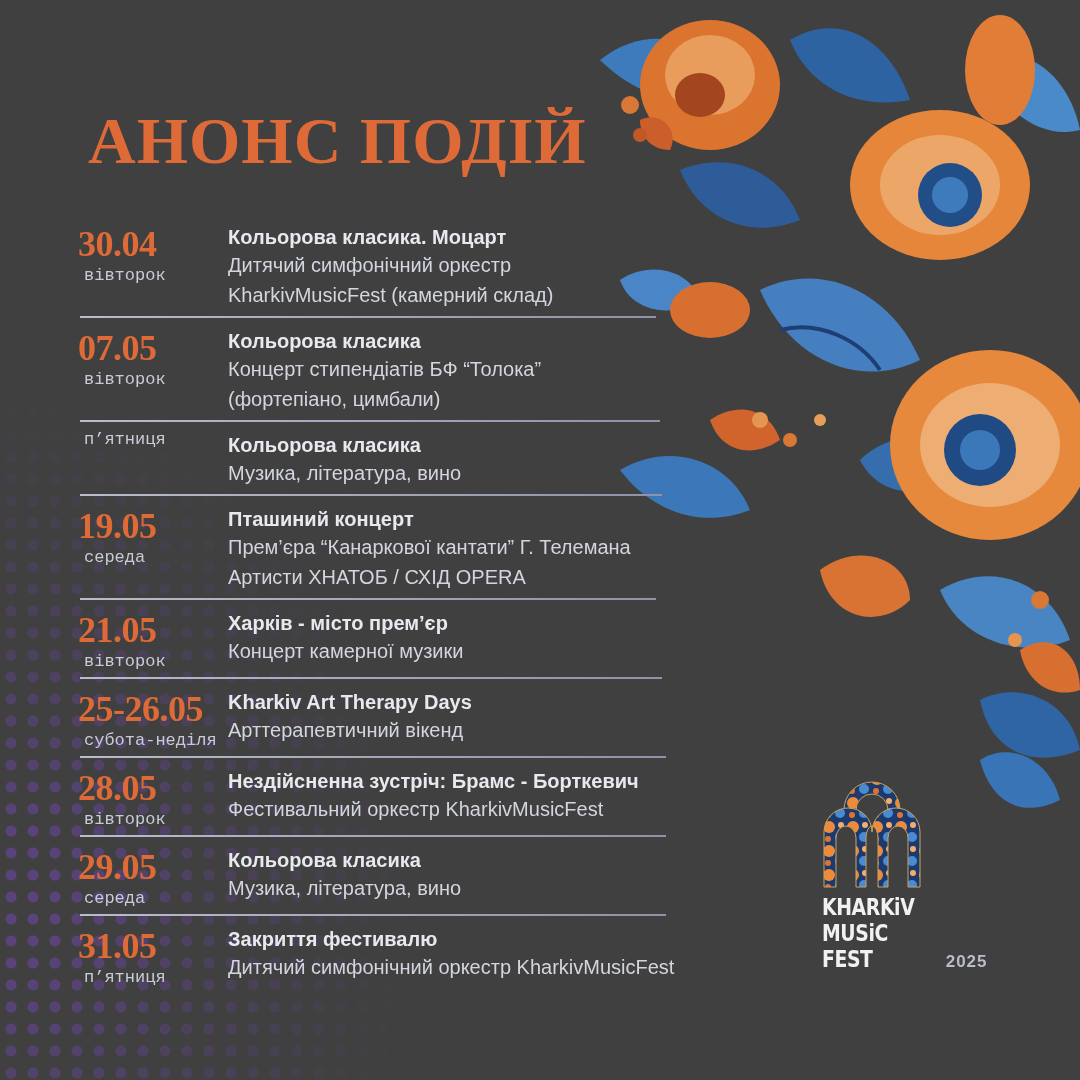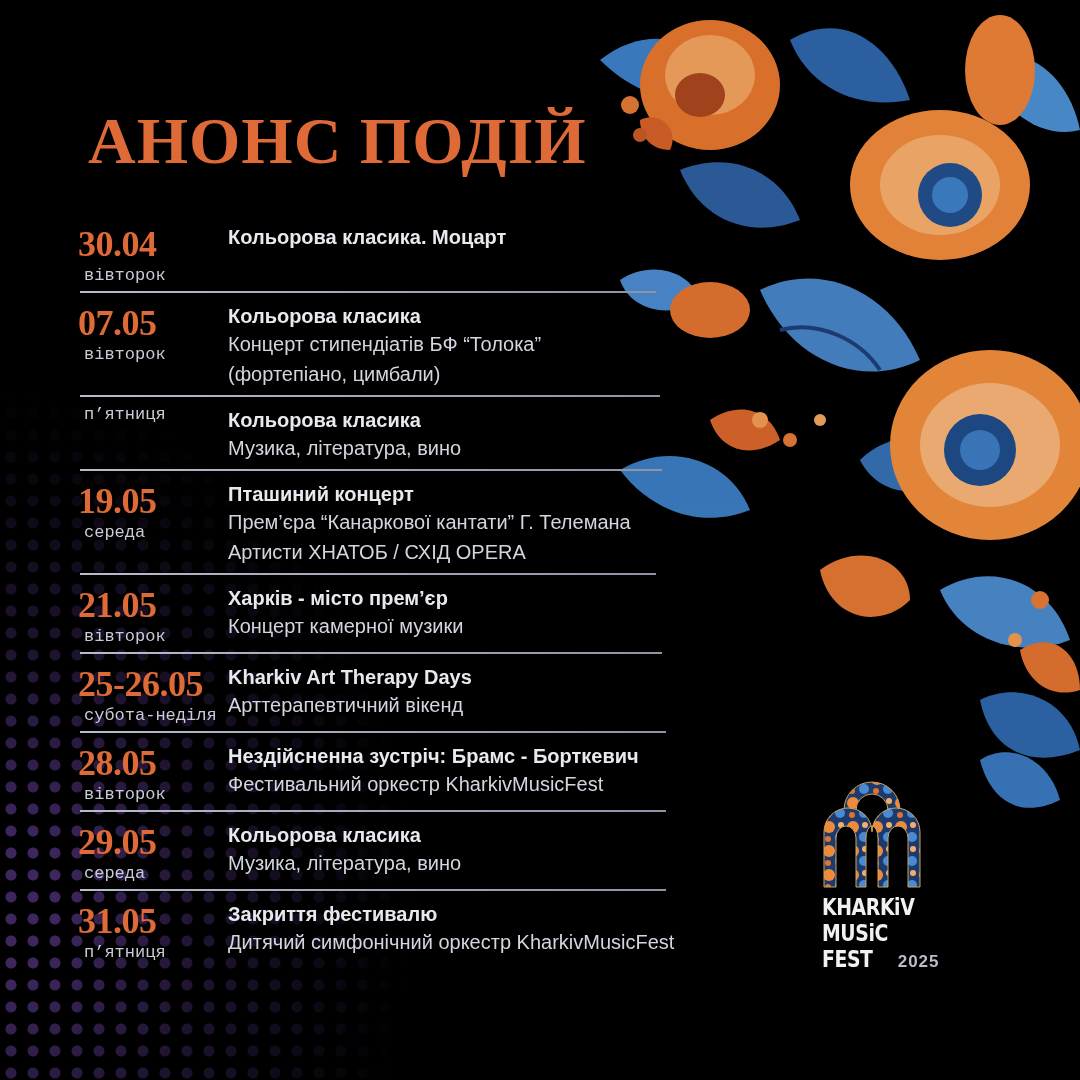--- a/index.html
+++ b/index.html
@@ -1,19 +1,19 @@
 <!DOCTYPE html>
 <html><head>
   <meta charset="utf-8">
   <style>
     * { margin: 0; padding: 0; box-sizing: border-box; }
     html, body { width: 1080px; height: 1080px; overflow: hidden; background: #030622; }
     body { position: relative; font-family: "Liberation Sans", "DejaVu Sans", sans-serif; color: #dfe1ea; }
 
-    .poster { position: absolute; inset: 0; background: #000000; overflow: hidden; }
+    .poster { position: absolute; inset: 0; background: #404040; overflow: hidden; }
 
     
     .halftone {
       position: absolute; left: 0; top: 380px; width: 420px; height: 700px;
       background-image: radial-gradient(circle, rgba(110,70,170,0.55) 0 5px, transparent 6px);
       background-size: 22px 22px;
       -webkit-mask-image: radial-gradient(ellipse at 0% 75%, #000 10%, rgba(0,0,0,0.5) 35%, transparent 70%);
       mask-image: radial-gradient(ellipse at 0% 75%, #000 10%, rgba(0,0,0,0.5) 35%, transparent 70%);
     }
 
@@ -107,20 +107,22 @@
   <div class="title">АНОНС ПОДІЙ</div>
 
   <div class="events">
     <div class="event">
       <div class="date-col">
           <span class="date">30.04</span>
           <span class="weekday">вівторок</span>
         </div>
       <div class="info">
           <span class="name">Кольорова класика. Моцарт</span>
+          <span class="desc">Дитячий симфонічний оркестр
+KharkivMusicFest (камерний склад)</span>
         </div>
     </div>
     <div class="sep" style="width:576px"></div>
 
     <div class="event">
       <div class="date-col">
           <span class="date">07.05</span>
           <span class="weekday">вівторок</span>
         </div>
       <div class="info">
@@ -224,18 +226,18 @@
           <circle cx="18" cy="17" r="5" fill="#4a8ad0"></circle>
           <circle cx="19" cy="5" r="3" fill="#f6ad6b"></circle>
           <circle cx="6" cy="19" r="3" fill="#e07230"></circle>
         </pattern>
       </defs>
       <path d="M22 38 A28 28 0 0 1 78 38 L66 38 A16 16 0 0 0 34 38Z" fill="url(#flp)" stroke="#c9a35a" stroke-width="1"></path>
       <path d="M2 115 L2 60 A24 24 0 0 1 50 60 A24 24 0 0 1 98 60 L98 115 L86 115 L86 66 A10 12 0 0 0 66 66 L66 115 L56 115 L56 66 A6 12 0 0 0 44 66 L44 115 L34 115 L34 66 A10 12 0 0 0 14 66 L14 115Z" fill="url(#flp)" stroke="#c9a35a" stroke-width="1"></path>
     </svg>
     <div class="logo-text">KHARKiV</div>
     <div class="logo-text">MUSiC</div>
-    <div style="display:flex;align-items:baseline;white-space:nowrap;">
+    <div style="display:flex;align-items:baseline;white-space:nowrap;gap:48px;">
       <span class="logo-text">FEST</span>
       <span class="logo-year">2025</span>
     </div>
   </div>
 </div>
 
 </body></html>

